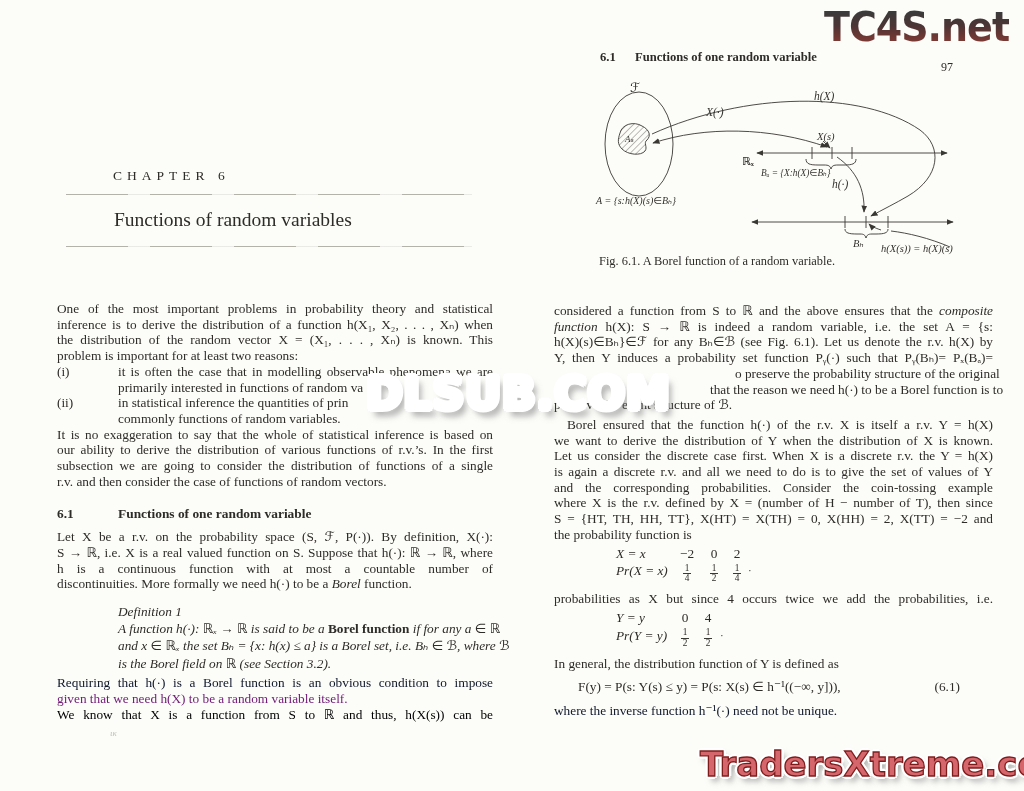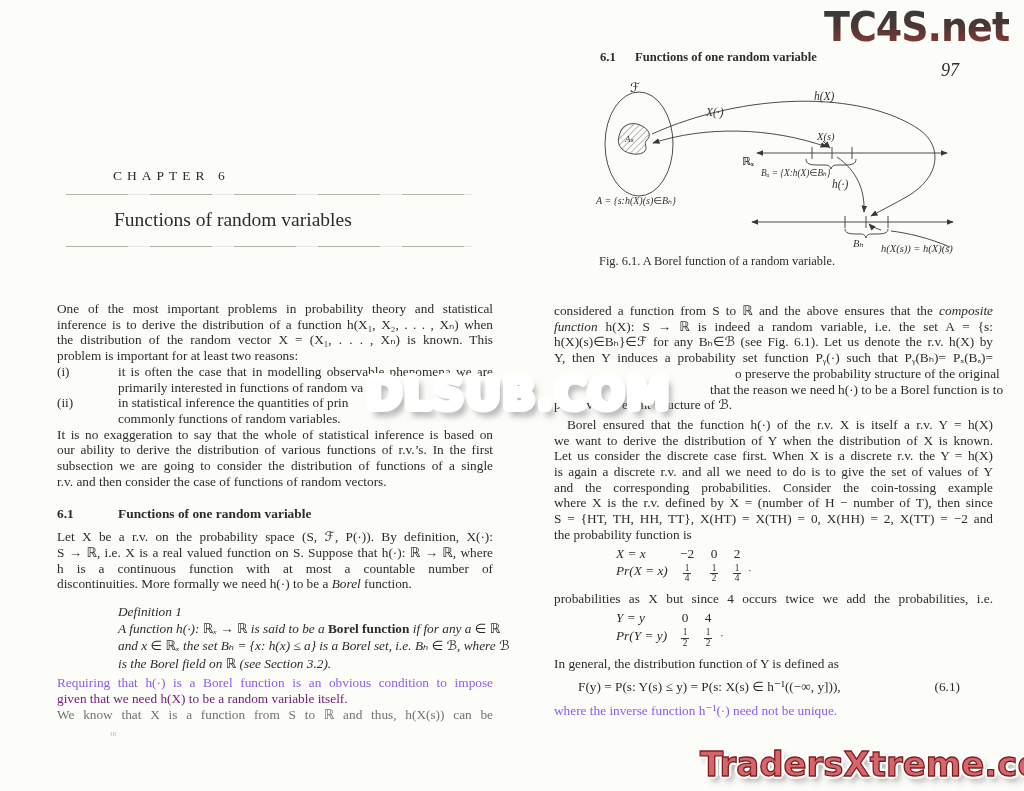--- a/index.html
+++ b/index.html
@@ -7,23 +7,23 @@
         font-family:"Liberation Serif","DejaVu Sans",serif;color:#2e2c29;}
   .abs{position:absolute;}
   .ln{white-space:nowrap;}
   .j{text-align:justify;text-align-last:justify;}
   .it{font-style:italic;}
   .bd{font-weight:bold;}
   .hang{display:flex;}
   .hang .lab{flex:0 0 61px;}
   .hang .txt{flex:1 1 auto;}
   .ind{padding-left:61px;}
-  .faded1{color:#8b5cf6;}
+  .faded1{color:#0f172a;}
   .faded2{color:#701a75;}
-  .faded3{color:#737373;}
+  .faded3{color:#000000;}
   
   .ch-label{left:113px;top:168px;font-size:13.5px;letter-spacing:5px;}
   .rule{height:1px;background:repeating-linear-gradient(90deg,#b3b3aa 0 62px,rgba(179,179,170,0.25) 62px 84px);}
   .ch-title{left:114px;top:209px;font-size:19.5px;}
   
   .lcol{left:57px;top:301px;width:436px;font-size:13.3px;line-height:15.7px;}
   .rcol{left:554px;top:303px;width:439px;font-size:13.3px;line-height:15.7px;}
   .sechead{display:flex;margin-top:17px;margin-bottom:7px;font-weight:bold;font-size:13.4px;}
   .sechead .num{flex:0 0 61px;}
   .defblock{margin-left:61px;font-style:italic;}
@@ -44,21 +44,21 @@
   .frac{display:inline-block;text-align:center;font-size:9.3px;line-height:1.05;vertical-align:-6px;}
   .frac .fn{display:block;border-bottom:0.8px solid #3a3833;padding:0 2px;}
   .frac .fd{display:block;}
   .trail{font-size:11px;vertical-align:4px;}
   .prow2{margin-top:2px;height:24px;}
   
   .eqrow{display:flex;justify-content:space-between;margin-top:8px;margin-bottom:8px;padding-left:24px;padding-right:33px;}
   
   .rheader{left:600px;top:50px;font-size:12.6px;font-weight:bold;display:flex;}
   .rheader .num{width:35px;}
-  .pageno{left:941px;top:60px;font-size:18px;font-style:italic;}
+  .pageno{left:941px;top:60px;font-size:12px;}
   .caption{left:599px;top:254px;font-size:12.4px;}
   
   .wm{font-family:"DejaVu Sans",sans-serif;white-space:nowrap;}
   .wm-top{left:824px;top:3px;font-size:38px;font-weight:bold;letter-spacing:-1px;transform:scaleY(1.08);transform-origin:top left;
           background:linear-gradient(180deg,#3b3b3b 18%,#4c3434 48%,#7e3a34 82%);
           -webkit-background-clip:text;background-clip:text;color:transparent;}
   .wm-center{left:366px;top:368px;font-size:44px;font-weight:800;letter-spacing:1px;
           background:linear-gradient(180deg,#ef5a4a 5%,#c02018 45%,#9c1010 72%,#cf4038 95%);
           -webkit-background-clip:text;background-clip:text;color:transparent;
           text-shadow:-3px 0 0 #fff,3px 0 0 #fff,0 -3px 0 #fff,0 3px 0 #fff,

